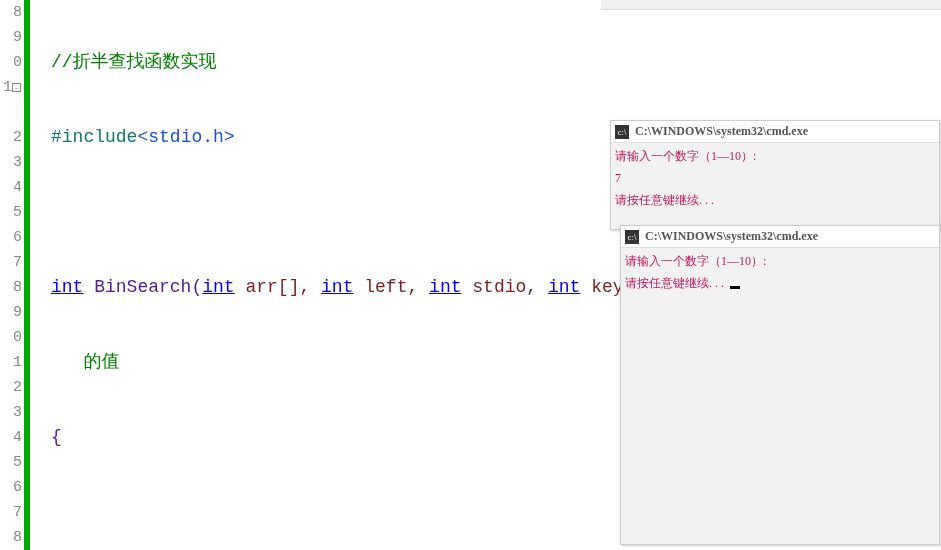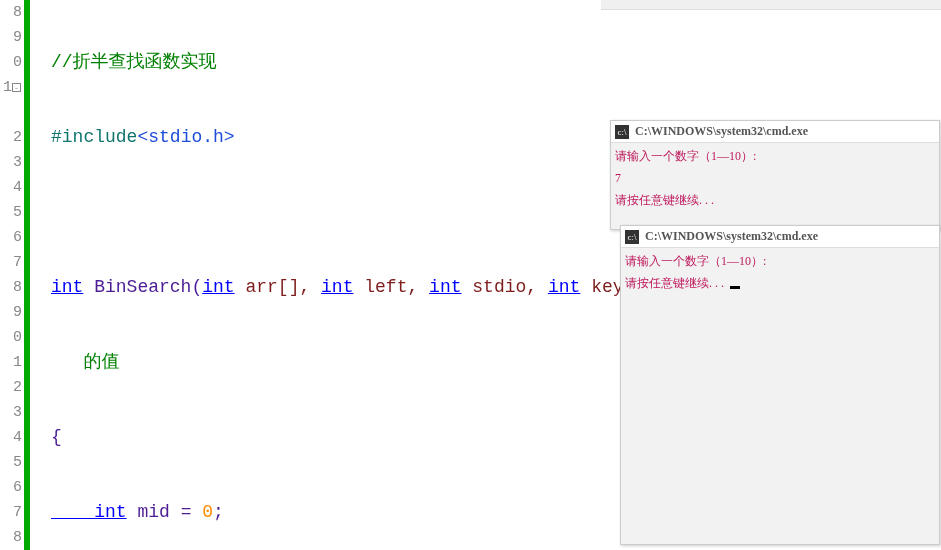--- a/index.html
+++ b/index.html
@@ -145,21 +145,20 @@
     <span class="ln">7</span>
     <span class="ln">8</span>
   </div>
   <div class="code">
     <span class="row"><span class="c-comment">//折半查找函数实现</span></span>
     <span class="row"><span class="c-pp">#include</span><span class="c-include">&lt;stdio.h&gt;</span></span>
     <span class="row"></span>
     <span class="row"><span class="c-kw">int</span><span class="c-plain"> BinSearch(</span><span class="c-kw">int</span><span class="c-id"> arr[], </span><span class="c-kw">int</span><span class="c-id"> left, </span><span class="c-kw">int</span><span class="c-id"> stdio, </span><span class="c-kw">int</span><span class="c-id"> key)</span><span class="c-comment">//折半查找函数，参数列表 接收</span></span>
     <span class="row"><span class="c-comment">   的值</span></span>
     <span class="row"><span class="c-plain">{</span></span>
-    <span class="row"><span class="c-kw">    int</span><span class="c-plain"> mid = </span><span class="c-num">0</span><span class="c-plain">;</span></span>
     
     
     
     
     
     
     
     
     
     

